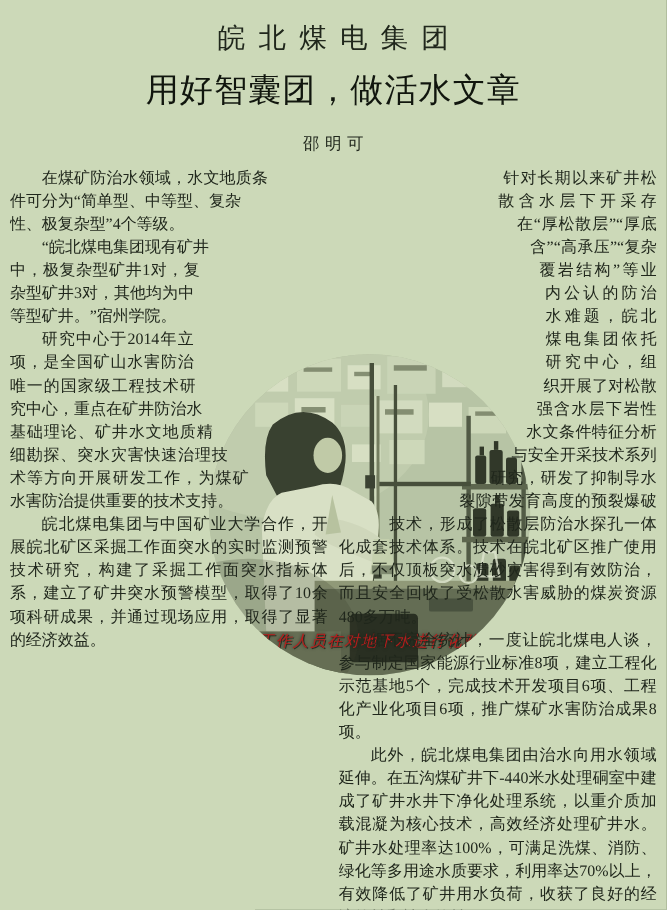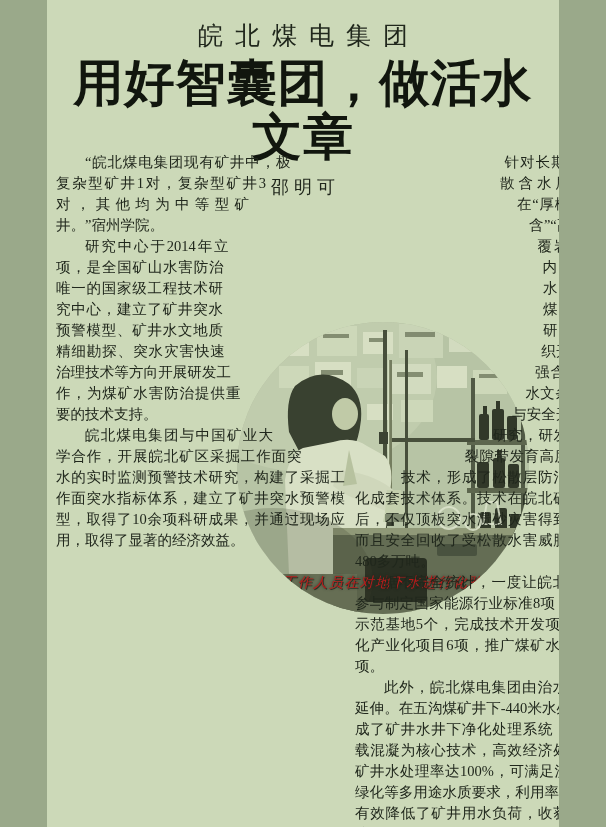--- a/index.html
+++ b/index.html
@@ -1,26 +1,26 @@
 <!DOCTYPE html>
 <html><head>
 <meta charset="utf-8">
 <style>
   html,body{margin:0;padding:0;background:#9aa98a;}
   .page{
-    position:relative;width:512px;height:827px;margin:0 auto;
+    position:relative;width:606px;height:827px;margin:0 auto;
     background:#ccd9b8;overflow:hidden;
     color:#20271c;font-family:"Liberation Serif","DejaVu Serif",serif;
   }
   
   .kicker{padding-top:20px;text-align:center;font-size:25px;line-height:32px;
     letter-spacing:12px;text-indent:12px;font-weight:500;}
-  .headline{margin:4px 8px 0;text-align:center;font-size:50px;line-height:54px;
-    font-weight:700;letter-spacing:1px;color:#11160e;}
-  .author{margin-top:11px;text-align:center;font-size:18px;letter-spacing:5px;text-indent:5px;}
+  .headline{margin:4px 8px 0;text-align:center;font-size:30px;line-height:54px;
+    font-weight:400;letter-spacing:1px;color:#11160e;}
+  .author{margin-top:11px;text-align:center;font-size:15px;letter-spacing:5px;text-indent:5px;}
   
   .col{position:absolute;top:152px;width:289px;height:675px;overflow:hidden;
     font-size:14.5px;line-height:21px;text-align:justify;z-index:2;}
   .col-left{left:9px;}
   .col-right{left:308px;}
   .col p{margin:0;text-indent:2em;}
   .col p.cont{text-indent:0;}
   
   .wrap-left{float:right;width:122px;height:322px;margin-top:166px;
     shape-outside:circle(157px at 160px 154px);shape-margin:5px;}
@@ -141,22 +141,23 @@
       </g>
 
       <rect x="0" y="0" width="292" height="292" fill="#aebfa0" opacity="0.12"></rect>
       <ellipse cx="36" cy="258" rx="100" ry="72" fill="#39402e" opacity="0.22"></ellipse>
     </svg>
     <div class="caption">工作人员在对地下水进行化验</div>
   </div>
 
   <div class="col col-left">
     <div class="wrap-left"></div>
+    <p>在煤矿防治水领域，水文地质条件可分为“简单型、中等型、复杂性、极复杂型”4个等级。</p>
     <p>“皖北煤电集团现有矿井中，极复杂型矿井1对，复杂型矿井3对，其他均为中等型矿井。”宿州学院。</p>
-    <p>研究中心于2014年立项，是全国矿山水害防治唯一的国家级工程技术研究中心，建立了矿井突水预警模型、矿井水文地质精细勘探、突水灾害快速治理技术等方向开展研发工作，为煤矿水害防治提供重要的技术支持。</p>
+    <p>研究中心于2014年立项，是全国矿山水害防治唯一的国家级工程技术研究中心，重点在矿井防治水基础理论、矿井水文地质精细勘探、突水灾害快速治理技术等方向开展研发工作，为煤矿水害防治提供重要的技术支持。</p>
     <p>皖北煤电集团与中国矿业大学合作，开展皖北矿区采掘工作面突水的实时监测预警技术研究，构建了采掘工作面突水指标体系，建立了矿井突水预警模型，取得了10余项科研成果，并通过现场应用，取得了显著的经济效益。</p>
 
   </div>
 
   <div class="col col-right">
     <div class="wrap-right"></div>
     <p>针对长期以来矿井松散含水层下开采存在“厚松散层”“厚底含”“高承压”“复杂覆岩结构”等业内公认的防治水难题，皖北煤电集团依托研究中心，组织开展了对松散强含水层下岩性水文条件特征分析与安全开采技术系列研究，研发了抑制导水裂隙带发育高度的预裂爆破技术，形成了松散层防治水探孔一体化成套技术体系。技术在皖北矿区推广使用后，不仅顶板突水溃砂灾害得到有效防治，而且安全回收了受松散水害威胁的煤炭资源480多万吨。</p>
     <p>据不完全统计，一度让皖北煤电人谈，参与制定国家能源行业标准8项，建立工程化示范基地5个，完成技术开发项目6项、工程化产业化项目6项，推广煤矿水害防治成果8项。</p>
     <p>此外，皖北煤电集团由治水向用水领域延伸。在五沟煤矿井下-440米水处理硐室中建成了矿井水井下净化处理系统，以重介质加载混凝为核心技术，高效经济处理矿井水。矿井水处理率达100%，可满足洗煤、消防、绿化等多用途水质要求，利用率达70%以上，有效降低了矿井用水负荷，收获了良好的经济效益和社会效益。</p>
   </div>

